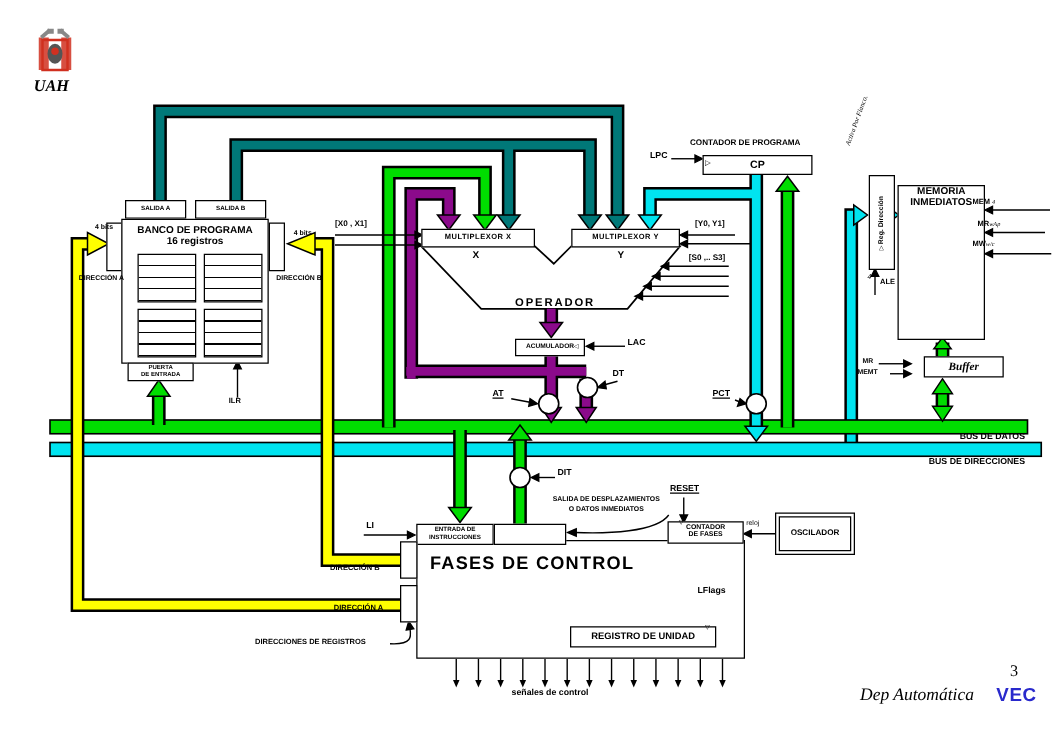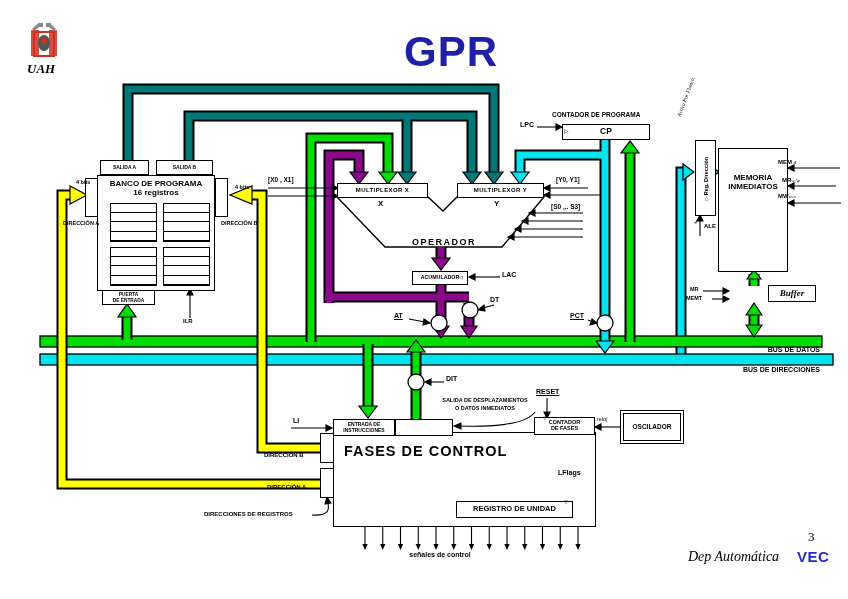--- a/index.html
+++ b/index.html
@@ -183,21 +183,20 @@
     <rect x="5" y="8" width="8" height="26" fill="#d03020" opacity="0.85"></rect>
     <rect x="23" y="8" width="8" height="26" fill="#d03020" opacity="0.85"></rect>
     <ellipse cx="18" cy="21" rx="6" ry="8" fill="#555"></ellipse>
     <circle cx="18" cy="19" r="3" fill="#d03020"></circle>
     <line x1="7" y1="8" x2="14" y2="2" stroke="#888" stroke-width="3"></line>
     <line x1="29" y1="8" x2="22" y2="2" stroke="#888" stroke-width="3"></line>
     <rect x="12" y="1" width="5" height="4" fill="#888"></rect>
     <rect x="20" y="1" width="5" height="4" fill="#888"></rect>
   </svg>
   <div class="lb it" style="left:27px;top:62px;font-size:13px;font-weight:bold;">UAH</div>
-  <div class="title" style="left:404px;top:28px;">GPR</div>
 
   <div class="bx" style="left:100px;top:160px;width:49px;height:15px;font-size:5px;">
       <span>SALIDA A</span>
     </div>
   <div class="bx" style="left:156px;top:160px;width:57px;height:15px;font-size:5px;">
       <span>SALIDA B</span>
     </div>
   <div class="bx" style="left:85px;top:178px;width:13px;height:39px;"></div>
   <div class="bx" style="left:215px;top:178px;width:13px;height:39px;"></div>
   <div class="bx" style="left:97px;top:175px;width:118px;height:116px;justify-content:flex-start;padding-top:4px;font-size:8px;">
@@ -240,37 +239,37 @@
   <div class="lb" style="left:570px;top:312px;font-size:7px;text-decoration:underline;">PCT</div>
   <div class="lb" style="left:446px;top:375px;font-size:7px;">DIT</div>
 
   <div class="lb" style="left:552px;top:112px;font-size:6.5px;">CONTADOR DE PROGRAMA</div>
   <div class="bx" style="left:562px;top:124px;width:88px;height:16px;font-size:8.5px;flex-direction:row;">
       <span>CP</span>
     </div>
   <div class="marker" style="left:564px;top:128px;font-size:6px;">▷</div>
   <div class="lb" style="left:520px;top:121px;font-size:7px;">LPC</div>
 
-  <div class="bx" style="left:718px;top:148px;width:70px;height:124px;justify-content:flex-start;padding-top:25px;font-size:8px;">
+  <div class="bx" style="left:718px;top:148px;width:70px;height:124px;justify-content:flex-start;font-size:8px;">
     <span>MEMORIA</span>
     <span>INMEDIATOS</span>
   </div>
   <div class="bx" style="left:695px;top:140px;width:21px;height:76px;">
     <div style="width:76px;height:21px;transform:rotate(-90deg);display:flex;align-items:center;justify-content:center;font-size:5.5px;white-space:nowrap;">
       <span class="marker" style="position:static;font-size:5px;margin-right:1px;">▷</span>
       <span>Reg. Dirección</span>
     </div>
   </div>
   <div class="lb it" style="left:682px;top:112px;font-size:5.5px;transform:rotate(-70deg);transform-origin:left bottom;">Activa Por Flanco.</div>
   <div class="lb" style="left:704px;top:223px;font-size:6px;">ALE</div>
   <div class="lb it" style="left:694px;top:219px;font-size:6px;">4</div>
   <div class="lb" style="left:778px;top:159px;font-size:6px;"><span>MEM</span> <span class="it" style="font-size:5px;">4</span></div>
   <div class="lb" style="left:782px;top:177px;font-size:6px;"><span>MR</span><span class="it" style="font-size:5px;">wAp</span></div>
   <div class="lb" style="left:778px;top:193px;font-size:6px;"><span>MW</span><span class="it" style="font-size:5px;">w/c</span></div>
-  <div class="bx" style="left:768px;top:285px;width:48px;height:17px;">
+  <div class="bx" style="left:739px;top:285px;width:64px;height:17px;">
       <span class="it" style="font-size:9px;font-weight:bold;">Buffer</span>
     </div>
   <div class="lb" style="left:690px;top:287px;font-size:5.5px;">MR</div>
   <div class="lb" style="left:686px;top:296px;font-size:5.5px;">MEMT</div>
 
   <div class="lb" style="left:700px;top:346px;width:120px;text-align:right;font-size:7px;">BUS DE DATOS</div>
   <div class="lb" style="left:680px;top:366px;width:140px;text-align:right;font-size:7px;">BUS DE DIRECCIONES</div>
 
   <div class="bx" style="left:333px;top:432px;width:263px;height:95px;"></div>
   <div class="lb" style="left:344px;top:444px;font-size:14.5px;letter-spacing:1px;">FASES DE CONTROL</div>

